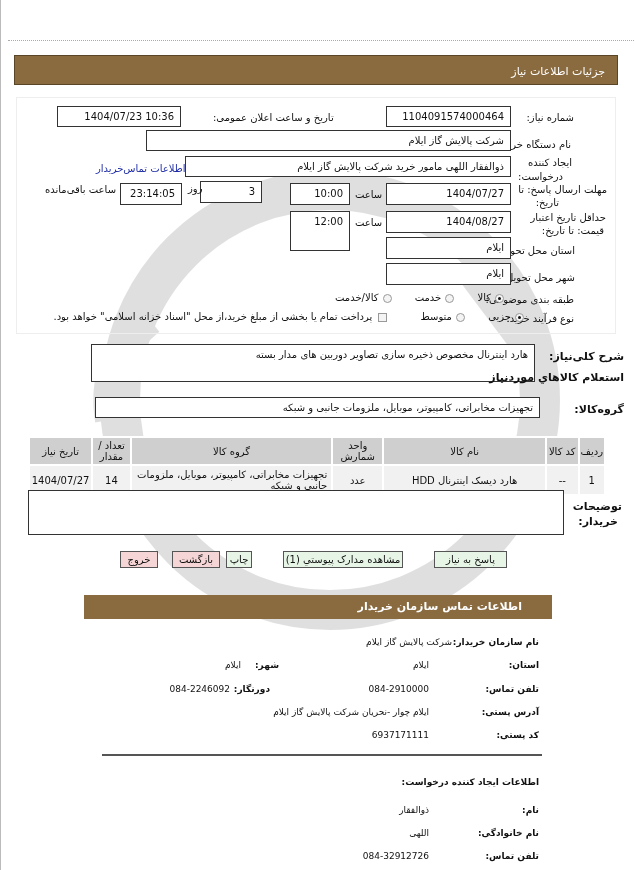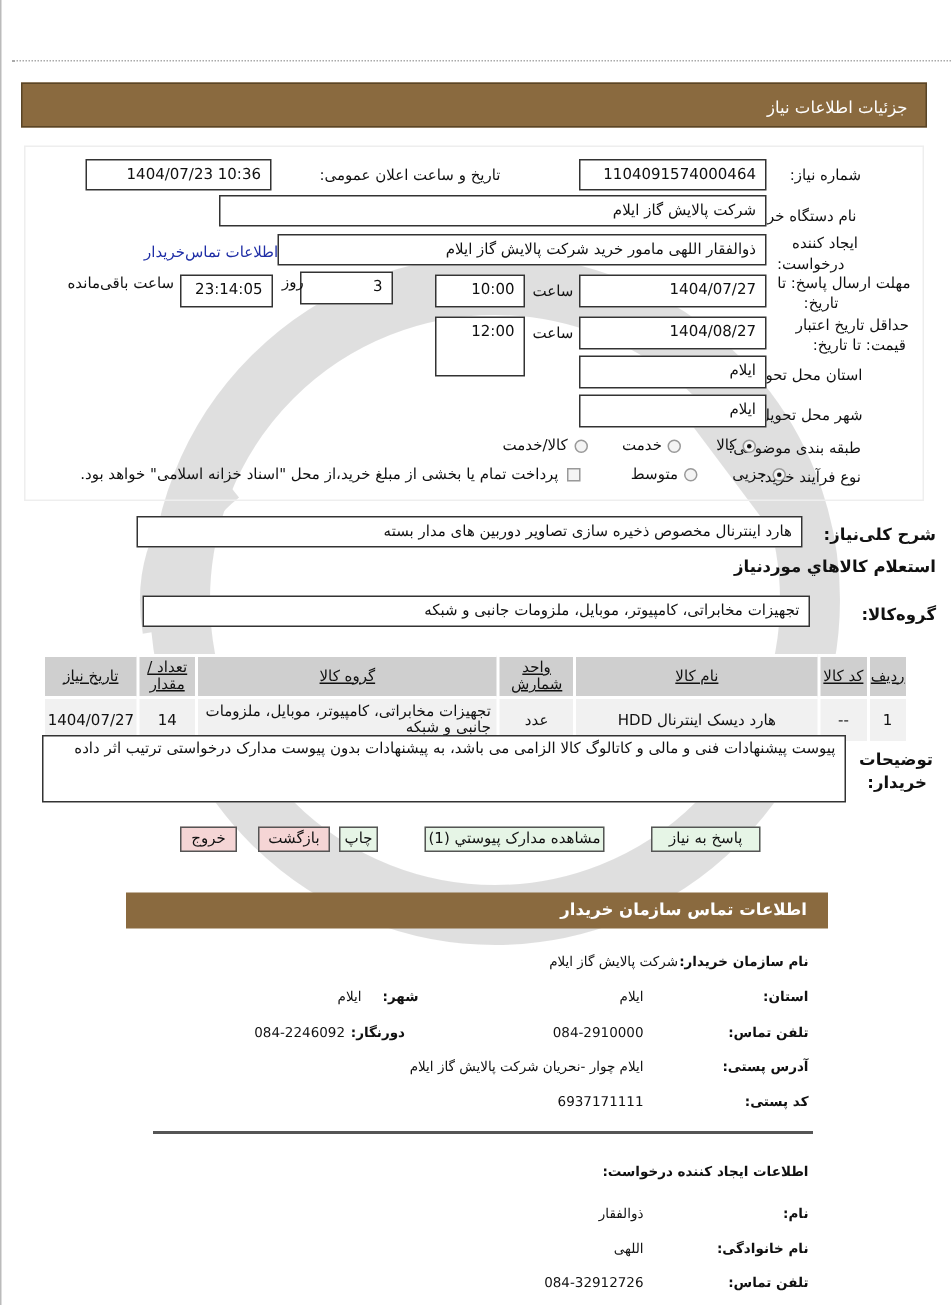--- a/index.html
+++ b/index.html
@@ -14,27 +14,27 @@
   .box { position: absolute; border: 1px solid #333; background: #fff; font-size: 10px; padding: 0 6px; line-height: 20px; white-space: nowrap; overflow: hidden; }
   .box.ltr-num { text-align: right; direction: ltr; }
   .link { position: absolute; color: #1f2ea6; font-size: 10px; cursor: pointer; }
   .radio { display: inline-block; width: 9px; height: 9px; border-radius: 50%; border: 1px solid #999; background: #f4f4f4; vertical-align: middle; position: relative; margin-left: 4px; }
   .radio.on::after { content: ""; position: absolute; left: 2px; top: 2px; width: 3px; height: 3px; border-radius: 50%; background: #111; }
   .chk { display: inline-block; width: 9px; height: 9px; border: 1px solid #999; background: #f4f4f4; vertical-align: middle; margin-left: 6px; }
   .optrow { position: absolute; font-size: 10px; white-space: nowrap; }
   .optrow span.o { margin-left: 20px; }
   .bold { font-weight: bold; }
   table.items { position: absolute; left: 28px; top: 436px; width: 578px; border-collapse: collapse; font-size: 10px; }
-  table.items th { background: #cfcfcf; font-weight: normal; height: 28px; border: 2px solid #fff; text-align: center; line-height: 11px; text-decoration: underline; }
+  table.items th { background: #cfcfcf; font-weight: normal; height: 28px; border: 2px solid #fff; text-align: center; line-height: 11px; }
   table.items td { background: #f1f1f1; height: 30px; border: 2px solid #fff; text-align: center; line-height: 11px; }
   .notes { position: absolute; left: 28px; top: 490px; width: 536px; height: 45px; border: 1px solid #333; background: #fff; padding: 3px 6px; font-size: 10px; line-height: 12px; }
   .btn { position: absolute; height: 17px; border: 1px solid #555; font-size: 10px; text-align: center; line-height: 15px; cursor: pointer; }
   .btn.green { background: #e6f5e6; }
   .btn.red { background: #f5d5d5; }
-  .contact-bar { position: absolute; left: 84px; top: 595px; width: 468px; height: 24px; background: #8a6a3f; color: #fff; font-weight: bold; font-size: 11px; line-height: 24px; padding-right: 14px; }
+  .contact-bar { position: absolute; left: 84px; top: 595px; width: 468px; height: 24px; background: #8a6a3f; color: #fff; font-weight: bold; font-size: 11px; line-height: 24px; padding-right: 30px; }
   .sep { position: absolute; left: 102px; width: 440px; top: 754px; border-top: 2px solid #555; }
   .small { font-size: 9px; }
 </style>
 </head>
 <body>
 
 <div class="frame"></div>
 <div class="dotline"></div>
 
 <svg class="watermark" viewBox="0 0 634 480">
@@ -92,21 +92,21 @@
 </div>
 
 <span class="lbl" style="right:60px; top:313px;">نوع فرآیند خرید:</span>
 <div class="optrow" style="right:110px; top:311px;">
   <span class="o"><span class="radio on"></span><span>جزیی</span></span>
   <span class="o" style="margin-left:30px;"><span class="radio"></span><span>متوسط</span></span>
   <span><span class="chk"></span><span>پرداخت تمام یا بخشی از مبلغ خرید،از محل "اسناد خزانه اسلامی" خواهد بود.</span></span>
 </div>
 
 <span class="lbl bold" style="right:10px; top:350px; font-size:11px;">شرح کلی‌نیاز:</span>
-<div class="box" style="left:91px; top:344px; width:444px; height:21px;">هارد اینترنال مخصوص ذخیره سازی تصاویر دوربین های مدار بسته</div>
+<div class="box" style="left:91px; top:344px; width:444px; height:38px;">هارد اینترنال مخصوص ذخیره سازی تصاویر دوربین های مدار بسته</div>
 <span class="lbl bold" style="right:10px; top:371px; font-size:11px;">استعلام کالاهاي موردنياز</span>
 
 <span class="lbl bold" style="right:10px; top:403px; font-size:11px;">گروه‌کالا:</span>
 <div class="box" style="left:95px; top:397px; width:445px; height:21px;">تجهیزات مخابراتی، کامپیوتر، موبایل، ملزومات جانبی و شبکه</div>
 
 <table class="items">
   <thead>
     <tr>
       <th style="width:26px;">ردیف</th>
       <th style="width:32px;">کد کالا</th>
@@ -126,21 +126,20 @@
       <td style="text-align:right; padding-right:4px;">تجهیزات مخابراتی، کامپیوتر، موبایل، ملزومات جانبی و شبکه</td>
       <td>14</td>
       <td>1404/07/27</td>
     </tr>
   </tbody>
 </table>
 
 <span class="lbl bold" style="right:12px; top:500px; font-size:11px;">توضیحات</span>
 <span class="lbl bold" style="right:16px; top:515px; font-size:11px;">خریدار:</span>
 <div class="notes">
-  <div>پیوست پیشنهادات فنی و مالی و کاتالوگ کالا الزامی می باشد، به پیشنهادات بدون پیوست مدارک درخواستی ترتیب اثر داده</div>
 </div>
 
 <div class="btn green" style="left:434px; top:551px; width:73px;">پاسخ به نیاز</div>
 <div class="btn green" style="left:283px; top:551px; width:120px;">مشاهده مدارک پیوستي (1)</div>
 <div class="btn green" style="left:226px; top:551px; width:26px;">چاپ</div>
 <div class="btn red" style="left:172px; top:551px; width:48px;">بازگشت</div>
 <div class="btn red" style="left:120px; top:551px; width:38px;">خروج</div>
 
 <div class="contact-bar">
   <span>اطلاعات تماس سازمان خریدار</span>

